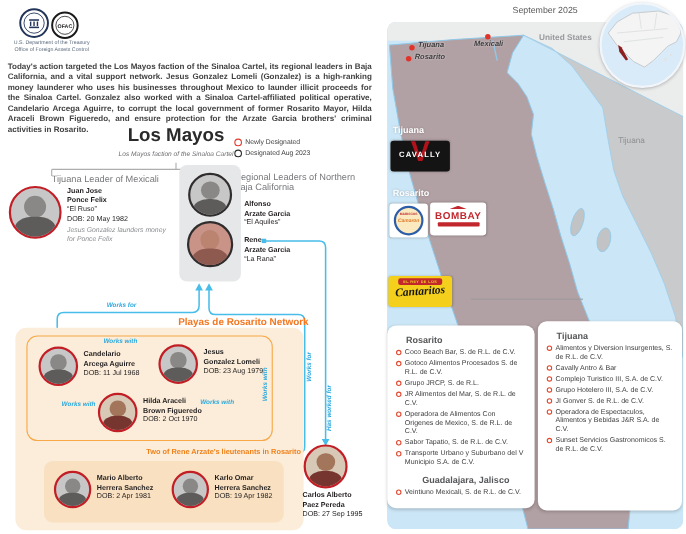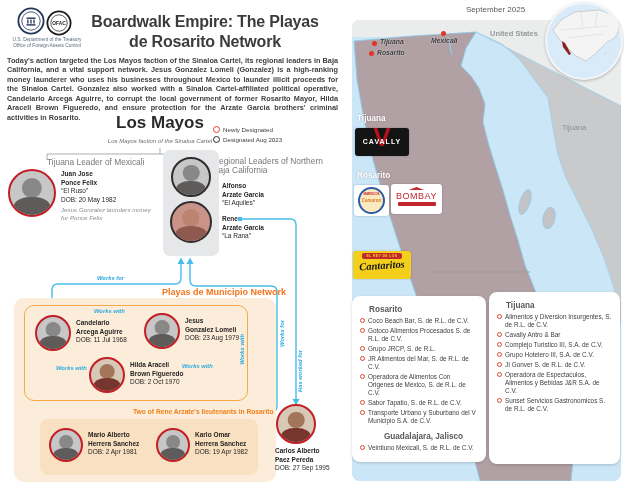--- a/index.html
+++ b/index.html
@@ -83,21 +83,20 @@
   <svg class="abs" style="left:46px;top:10px" width="26" height="26" viewBox="0 0 26 26">
     <circle cx="13" cy="13" r="11.6" fill="#fff" stroke="#1A1A1A" stroke-width="1.8"></circle>
     <circle cx="13" cy="13" r="8.2" fill="none" stroke="#1A1A1A" stroke-width="0.7"></circle>
     <text x="13" y="15" text-anchor="middle" font-size="4.8" font-weight="bold" fill="#1A1A1A">OFAC</text>
   </svg>
   <div class="abs seal-cap">
     <div>U.S. Department of the Treasury</div>
     <div>Office of Foreign Assets Control</div>
   </div>
 
-  <div class="abs main-title">Boardwalk Empire: The Playas de Rosarito Network</div>
   <div class="abs intro">Today's action targeted the Los Mayos faction of the Sinaloa Cartel, its regional leaders in Baja California, and a vital support network.  Jesus Gonzalez Lomeli (Gonzalez) is a high-ranking money launderer who uses his businesses throughout Mexico to launder illicit proceeds for the Sinaloa Cartel.  Gonzalez also worked with a Sinaloa Cartel-affiliated political operative, Candelario Arcega Aguirre, to corrupt the local government of former Rosarito Mayor, Hilda Araceli Brown Figueredo, and ensure protection for the Arzate Garcia brothers' criminal activities in Rosarito.</div>
 
   <div class="abs lm-title">Los Mayos</div>
   <div class="abs lm-sub">Los Mayos faction of the Sinaloa Cartel</div>
 
   <div class="abs legend">
     <div class="legend-row">
       <span class="legend-ring"></span>
       <span>Newly Designated</span>
     </div>
@@ -157,21 +156,21 @@
     <div class="b">Arzate Garcia</div>
     <div>“El Aquiles”</div>
   </div>
   <div class="ptxt" style="left:222px;top:215px">
     <div class="b">Rene</div>
     <div class="b">Arzate Garcia</div>
     <div>“La Rana”</div>
   </div>
 
   <div class="creambox" style="left:14px;top:298px;width:262px;height:184px"></div>
-  <div class="net-title" style="left:162px;top:287px">Playas de Municipio Network</div>
+  <div class="net-title" style="left:162px;top:287px">Playas de Rosarito Network</div>
   <div class="orangebox" style="left:24px;top:305px;width:224px;height:96px"></div>
 
   <div class="photo ring-red" style="left:35px;top:315px;width:36px;height:36px"></div>
   <div class="ptxt" style="left:76px;top:319px">
     <div class="b">Candelario</div>
     <div class="b">Arcega Aguirre</div>
     <div>DOB: 11 Jul 1968</div>
   </div>
 
   <div class="photo ring-red" style="left:144px;top:313px;width:36px;height:36px"></div>
@@ -261,21 +260,21 @@
 
   <div class="logo-grp" style="left:357px;top:171px">Rosarito</div>
   <div class="logo" style="left:354px;top:185px;width:35px;height:31px;background:#fff">
     <div class="abs" style="left:4px;top:2px;width:27px;height:27px;border-radius:50%;border:2.5px solid #2B5DA8;background:#FBE9C0;box-sizing:border-box;text-align:center">
       <div style="font-size:3px;color:#C1272D;font-weight:700;margin-top:3px">MARISCOS</div>
       <div style="font-size:4.5px;color:#E07B28;font-style:italic;font-weight:700;margin-top:2px">Camaron</div>
     </div>
   </div>
   <div class="logo" style="left:391px;top:184px;width:51px;height:30px;background:#fff;text-align:center">
     <div style="width:22px;height:3px;background:#C1272D;margin:3px auto 1px;clip-path:polygon(15% 100%,50% 0,85% 100%,100% 100%,0 100%)"></div>
-    <div style="font-size:9px;font-weight:400;color:#C1272D;letter-spacing:.5px">BOMBAY</div>
+    <div style="font-size:9px;font-weight:700;color:#C1272D;letter-spacing:.5px">BOMBAY</div>
     <div style="width:38px;height:4px;background:#C1272D;margin:1px auto 0;border-radius:1px"></div>
   </div>
   <div class="logo" style="left:353px;top:251px;width:58px;height:28px;background:#F4D01D;text-align:center">
     <div style="width:40px;margin:2px auto 0;background:#C1272D;color:#F4D01D;font-size:3.4px;font-weight:700;letter-spacing:.4px;border-radius:2px;padding:1px 0">EL REY DE LOS</div>
     <div style="font-family:'Liberation Serif',serif;font-style:italic;font-weight:700;font-size:10.5px;color:#141414;transform:rotate(-4deg);margin-top:1px">Cantaritos</div>
   </div>
 
   <div class="listbox" style="left:352px;top:296px;width:134px;height:166px">
     <div class="list-hdr">Rosarito</div>
     <div>

